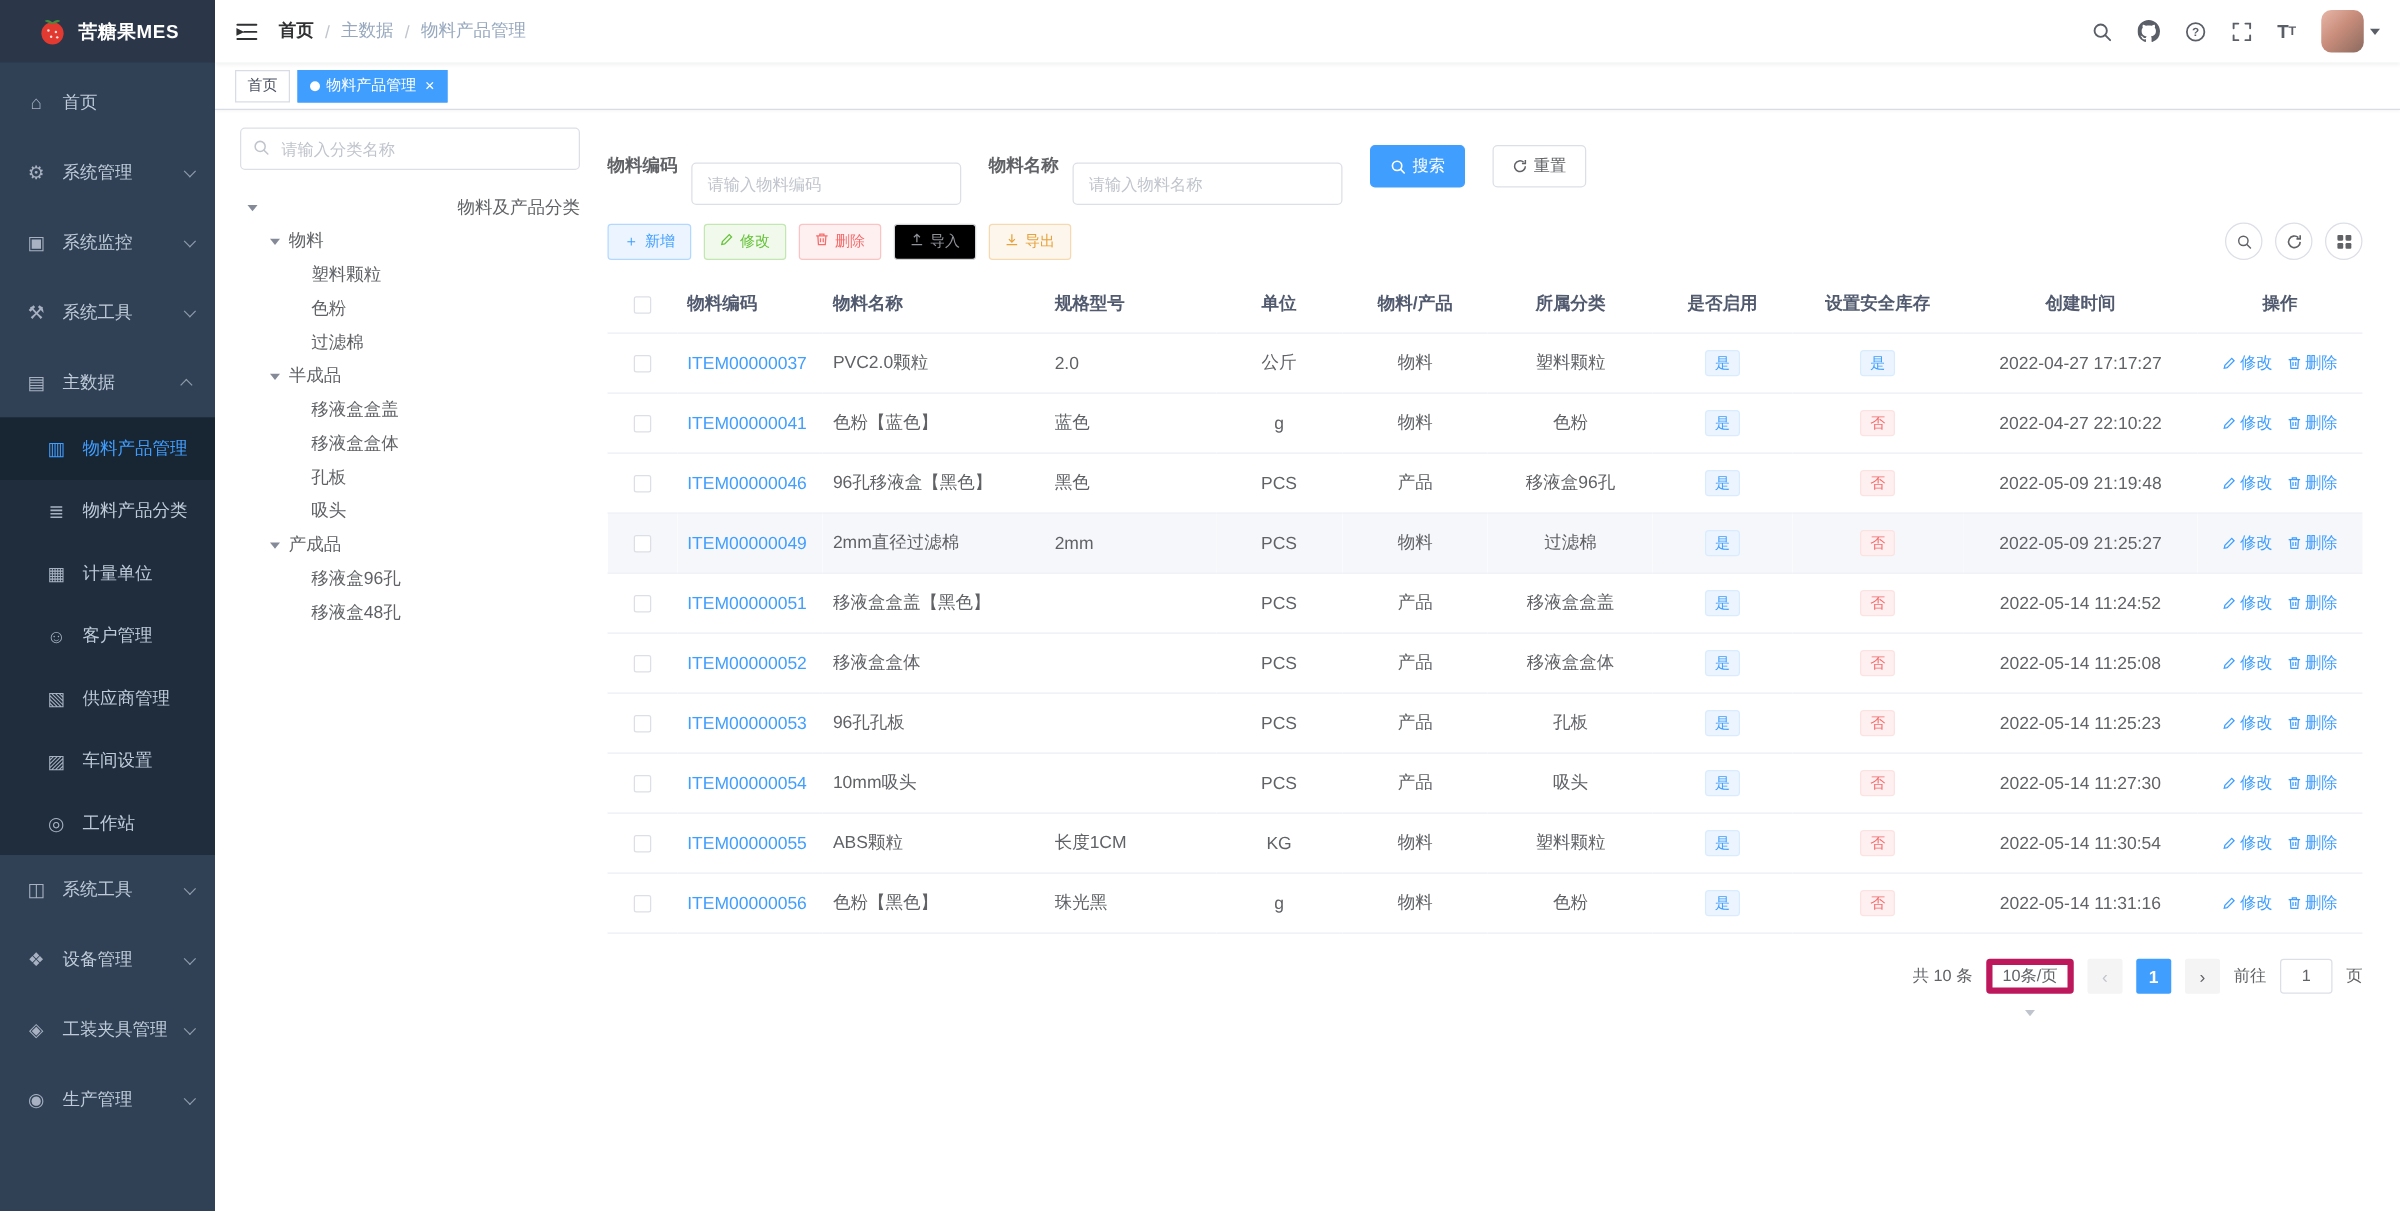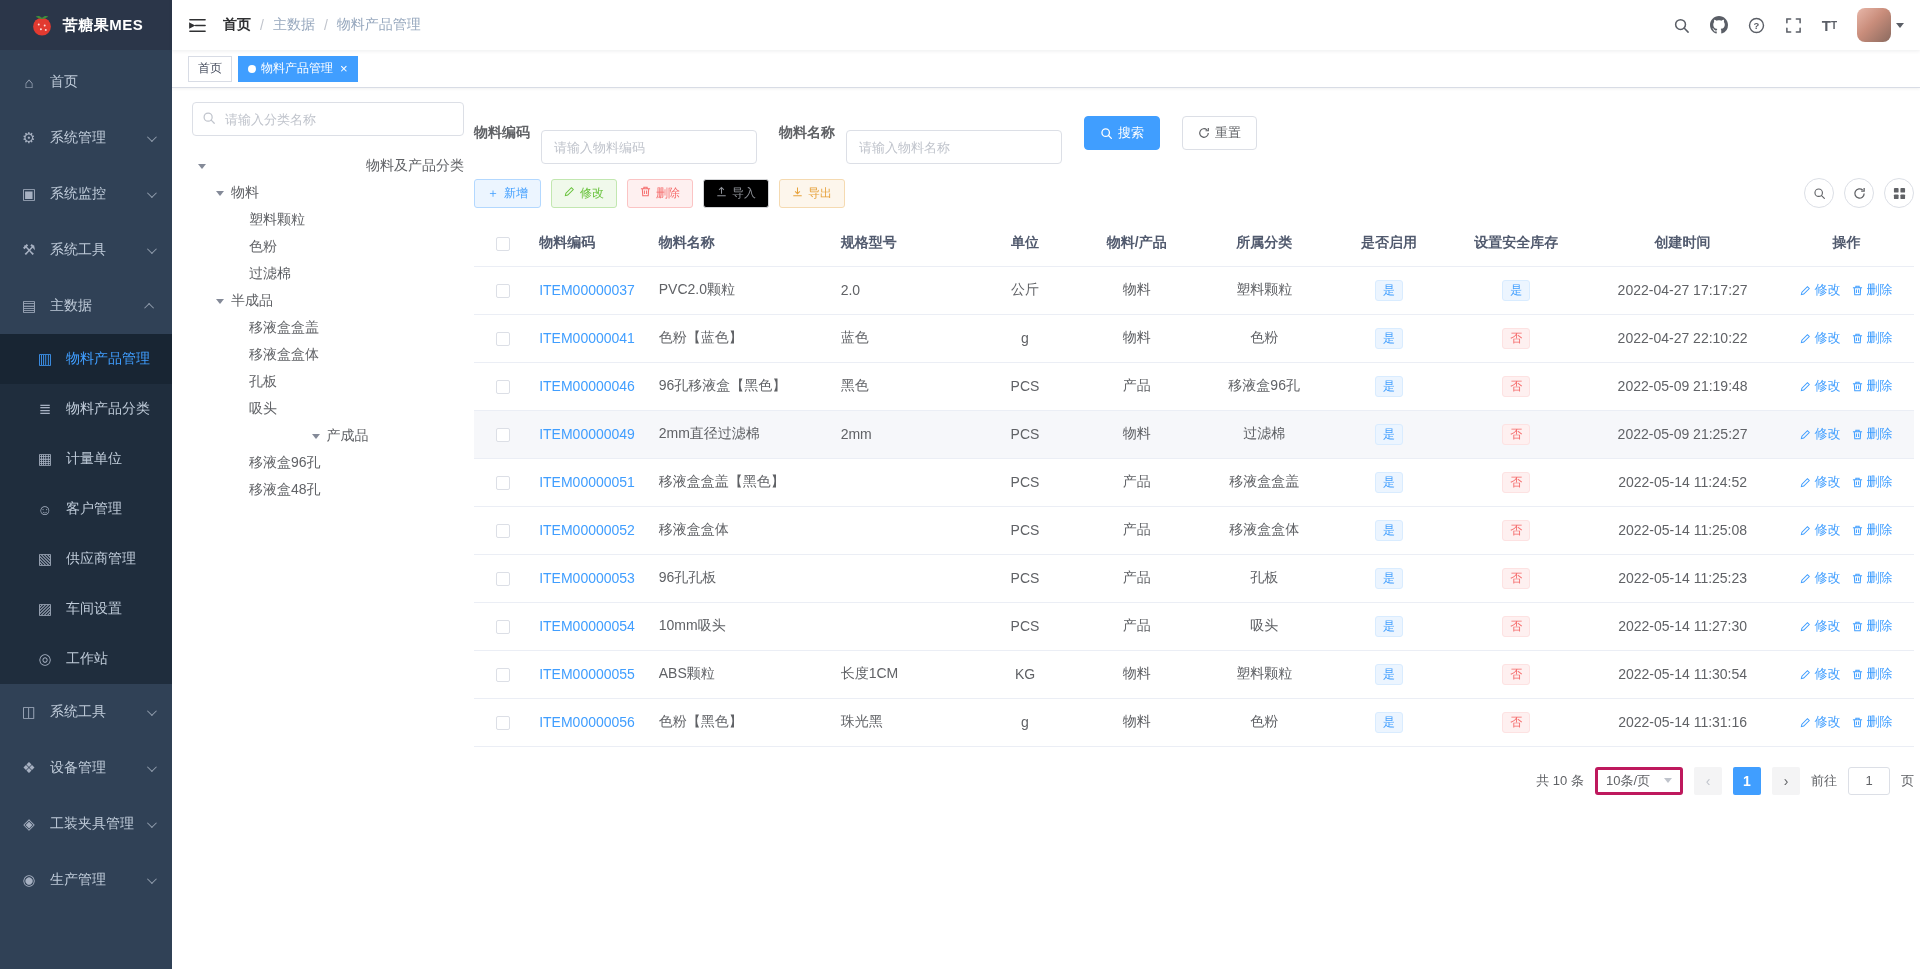--- a/index.html
+++ b/index.html
@@ -39,21 +39,21 @@
   .avatar-wrap { display:flex; align-items:center; gap:5px; cursor:pointer; }
   .avatar { width:34px; height:34px; border-radius:8px; background:linear-gradient(135deg,#e8b7a9 0%,#c98d7b 45%,#8a6a5f 100%); }
   .caret-down { width:0; height:0; border:4px solid transparent; border-top:5px solid #5a5e66; margin-top:4px; }
 
   .tags-view { height:38px; background:#fff; border-bottom:1px solid #d8dce5; box-shadow:0 1px 3px rgba(0,0,0,.06); display:flex; align-items:center; padding:0 16px; gap:6px; position:relative; z-index:2; }
   .tag { height:26px; display:inline-flex; align-items:center; gap:5px; padding:0 9px; border:1px solid #d8dce5; background:#fff; color:#495060; font-size:12px; cursor:pointer; }
   .tag.active { background:#409eff; border-color:#409eff; color:#fff; }
   .tag-dot { width:8px; height:8px; border-radius:50%; background:#fff; display:inline-block; }
   .tag-close { font-style:normal; font-size:13px; margin-left:2px; cursor:pointer; line-height:1; }
 
-  .content { flex:1; display:flex; padding:14px 6px 0 20px; gap:10px; overflow:hidden; background:#fff; }
+  .content { flex:1; display:flex; padding:14px 30px 0 20px; gap:22px; overflow:hidden; background:#fff; }
 
   
   .tree-panel { width:272px; flex-shrink:0; }
   .tree-search-wrap { position:relative; }
   .tree-search { width:100%; height:34px; border:1px solid #dcdfe6; border-radius:4px; padding:0 10px 0 32px; font-size:13px; color:#606266; outline:none; }
   .tree-search::placeholder { color:#c0c4cc; }
   .tree-search-icon { position:absolute; left:10px; top:9px; color:#c0c4cc; }
   .tree { margin-top:16px; }
   .tree-node { height:27px; display:flex; align-items:center; color:#606266; cursor:pointer; font-size:14px; }
   .tree-caret { width:0; height:0; border:4px solid transparent; border-top:5px solid #848a98; margin:5px 7px 0 0; flex-shrink:0; }
@@ -87,21 +87,21 @@
   th.ac, td.ac { text-align:center; }
   tr.row-hover td { background:#f6f7fa; }
   .checkbox { width:14px; height:14px; border:1px solid #dcdfe6; border-radius:2px; display:inline-block; background:#fff; cursor:pointer; vertical-align:middle; }
   .code-link { color:#409eff; cursor:pointer; text-decoration:none;margin-top:36px; }
   .badge { display:inline-block; height:21px; line-height:19px; padding:0 7px; font-size:12px; border-radius:3px; border:1px solid; }
   .badge-yes { color:#409eff; background:#ecf5ff; border-color:#d9ecff; }
   .badge-no  { color:#f56c6c; background:#fef0f0; border-color:#fde2e2; }
   .op-link { color:#409eff; font-size:13px; margin:0 6px; cursor:pointer; text-decoration:none; display:inline-flex; align-items:center; gap:3px; }
 
   .pagination { display:flex; align-items:center; justify-content:flex-end; gap:11px; margin-top:20px; font-size:13px; color:#606266; padding-bottom:20px; }
-  .pg-size { height:28px; border:3px solid #be185d; border-radius:3px; padding:0 8px; display:flex; align-items:center; gap:14px; cursor:pointer; color:#606266; font-size:13px; background:#fff; }
+  .pg-size { height:28px; border:5px solid #be185d; border-radius:3px; padding:0 8px; display:flex; align-items:center; gap:14px; cursor:pointer; color:#606266; font-size:13px; background:#fff;flex-direction:column; }
   .pg-caret { width:0; height:0; border:4px solid transparent; border-top:5px solid #c0c4cc; margin-top:4px; }
   .pg-btn { min-width:28px; height:28px; border:none; background:#f4f4f5; border-radius:2px; color:#606266; font-size:14px; cursor:pointer; font-family:inherit; }
   .pg-btn.prev { color:#c0c4cc; }
   .pg-btn.current { background:#409eff; color:#fff; font-weight:700; }
   .pg-goto-input { width:42px; height:28px; border:1px solid #dcdfe6; border-radius:3px; text-align:center; font-size:13px; color:#606266; outline:none; }
 </style>
 </head>
 <body>
 
 <div class="app">
@@ -301,21 +301,21 @@
               <span class="tree-label">移液盒盒体</span>
             </div>
             <div class="tree-node" style="padding-left: 42px;">
               <i class="tree-caret placeholder"></i>
               <span class="tree-label">孔板</span>
             </div>
             <div class="tree-node" style="padding-left: 42px;">
               <i class="tree-caret placeholder"></i>
               <span class="tree-label">吸头</span>
             </div>
-            <div class="tree-node" style="padding-left: 24px; justify-content: center;">
+            <div class="tree-node" style="padding-left: 24px;">
               <i class="tree-caret"></i>
               <span class="tree-label">产成品</span>
             </div>
             <div class="tree-node" style="padding-left: 42px;">
               <i class="tree-caret placeholder"></i>
               <span class="tree-label">移液盒96孔</span>
             </div>
             <div class="tree-node" style="padding-left: 42px;">
               <i class="tree-caret placeholder"></i>
               <span class="tree-label">移液盒48孔</span>

